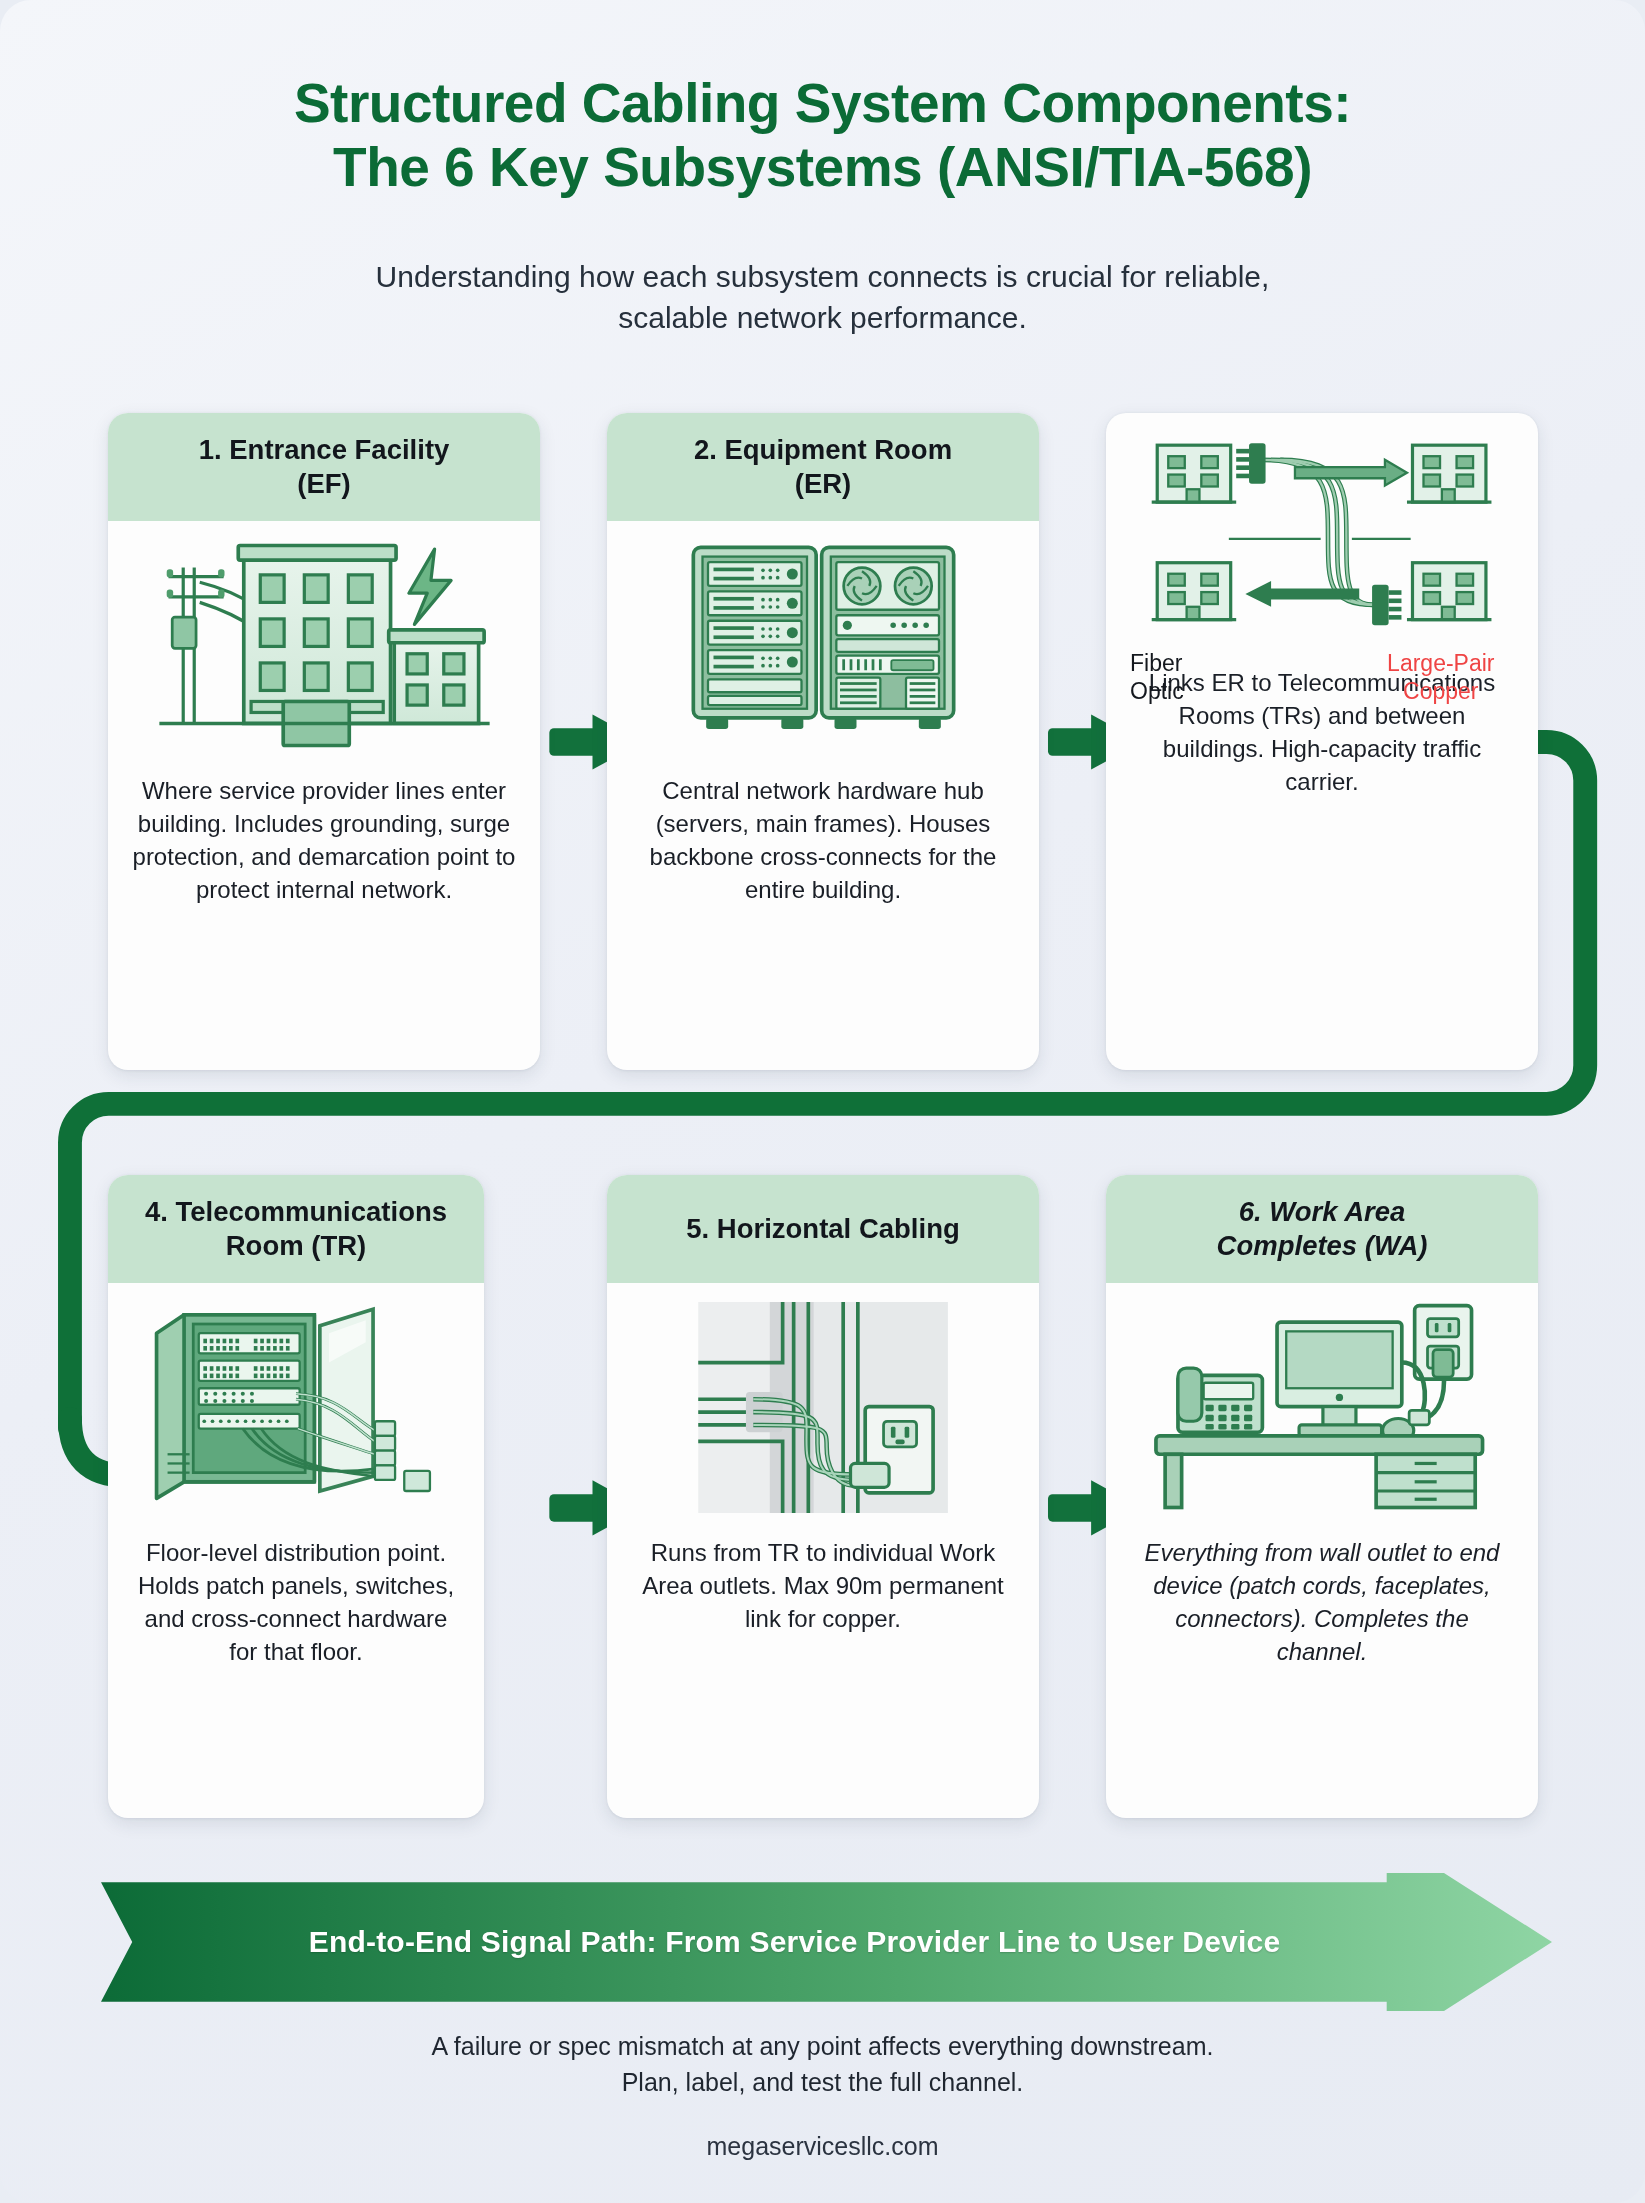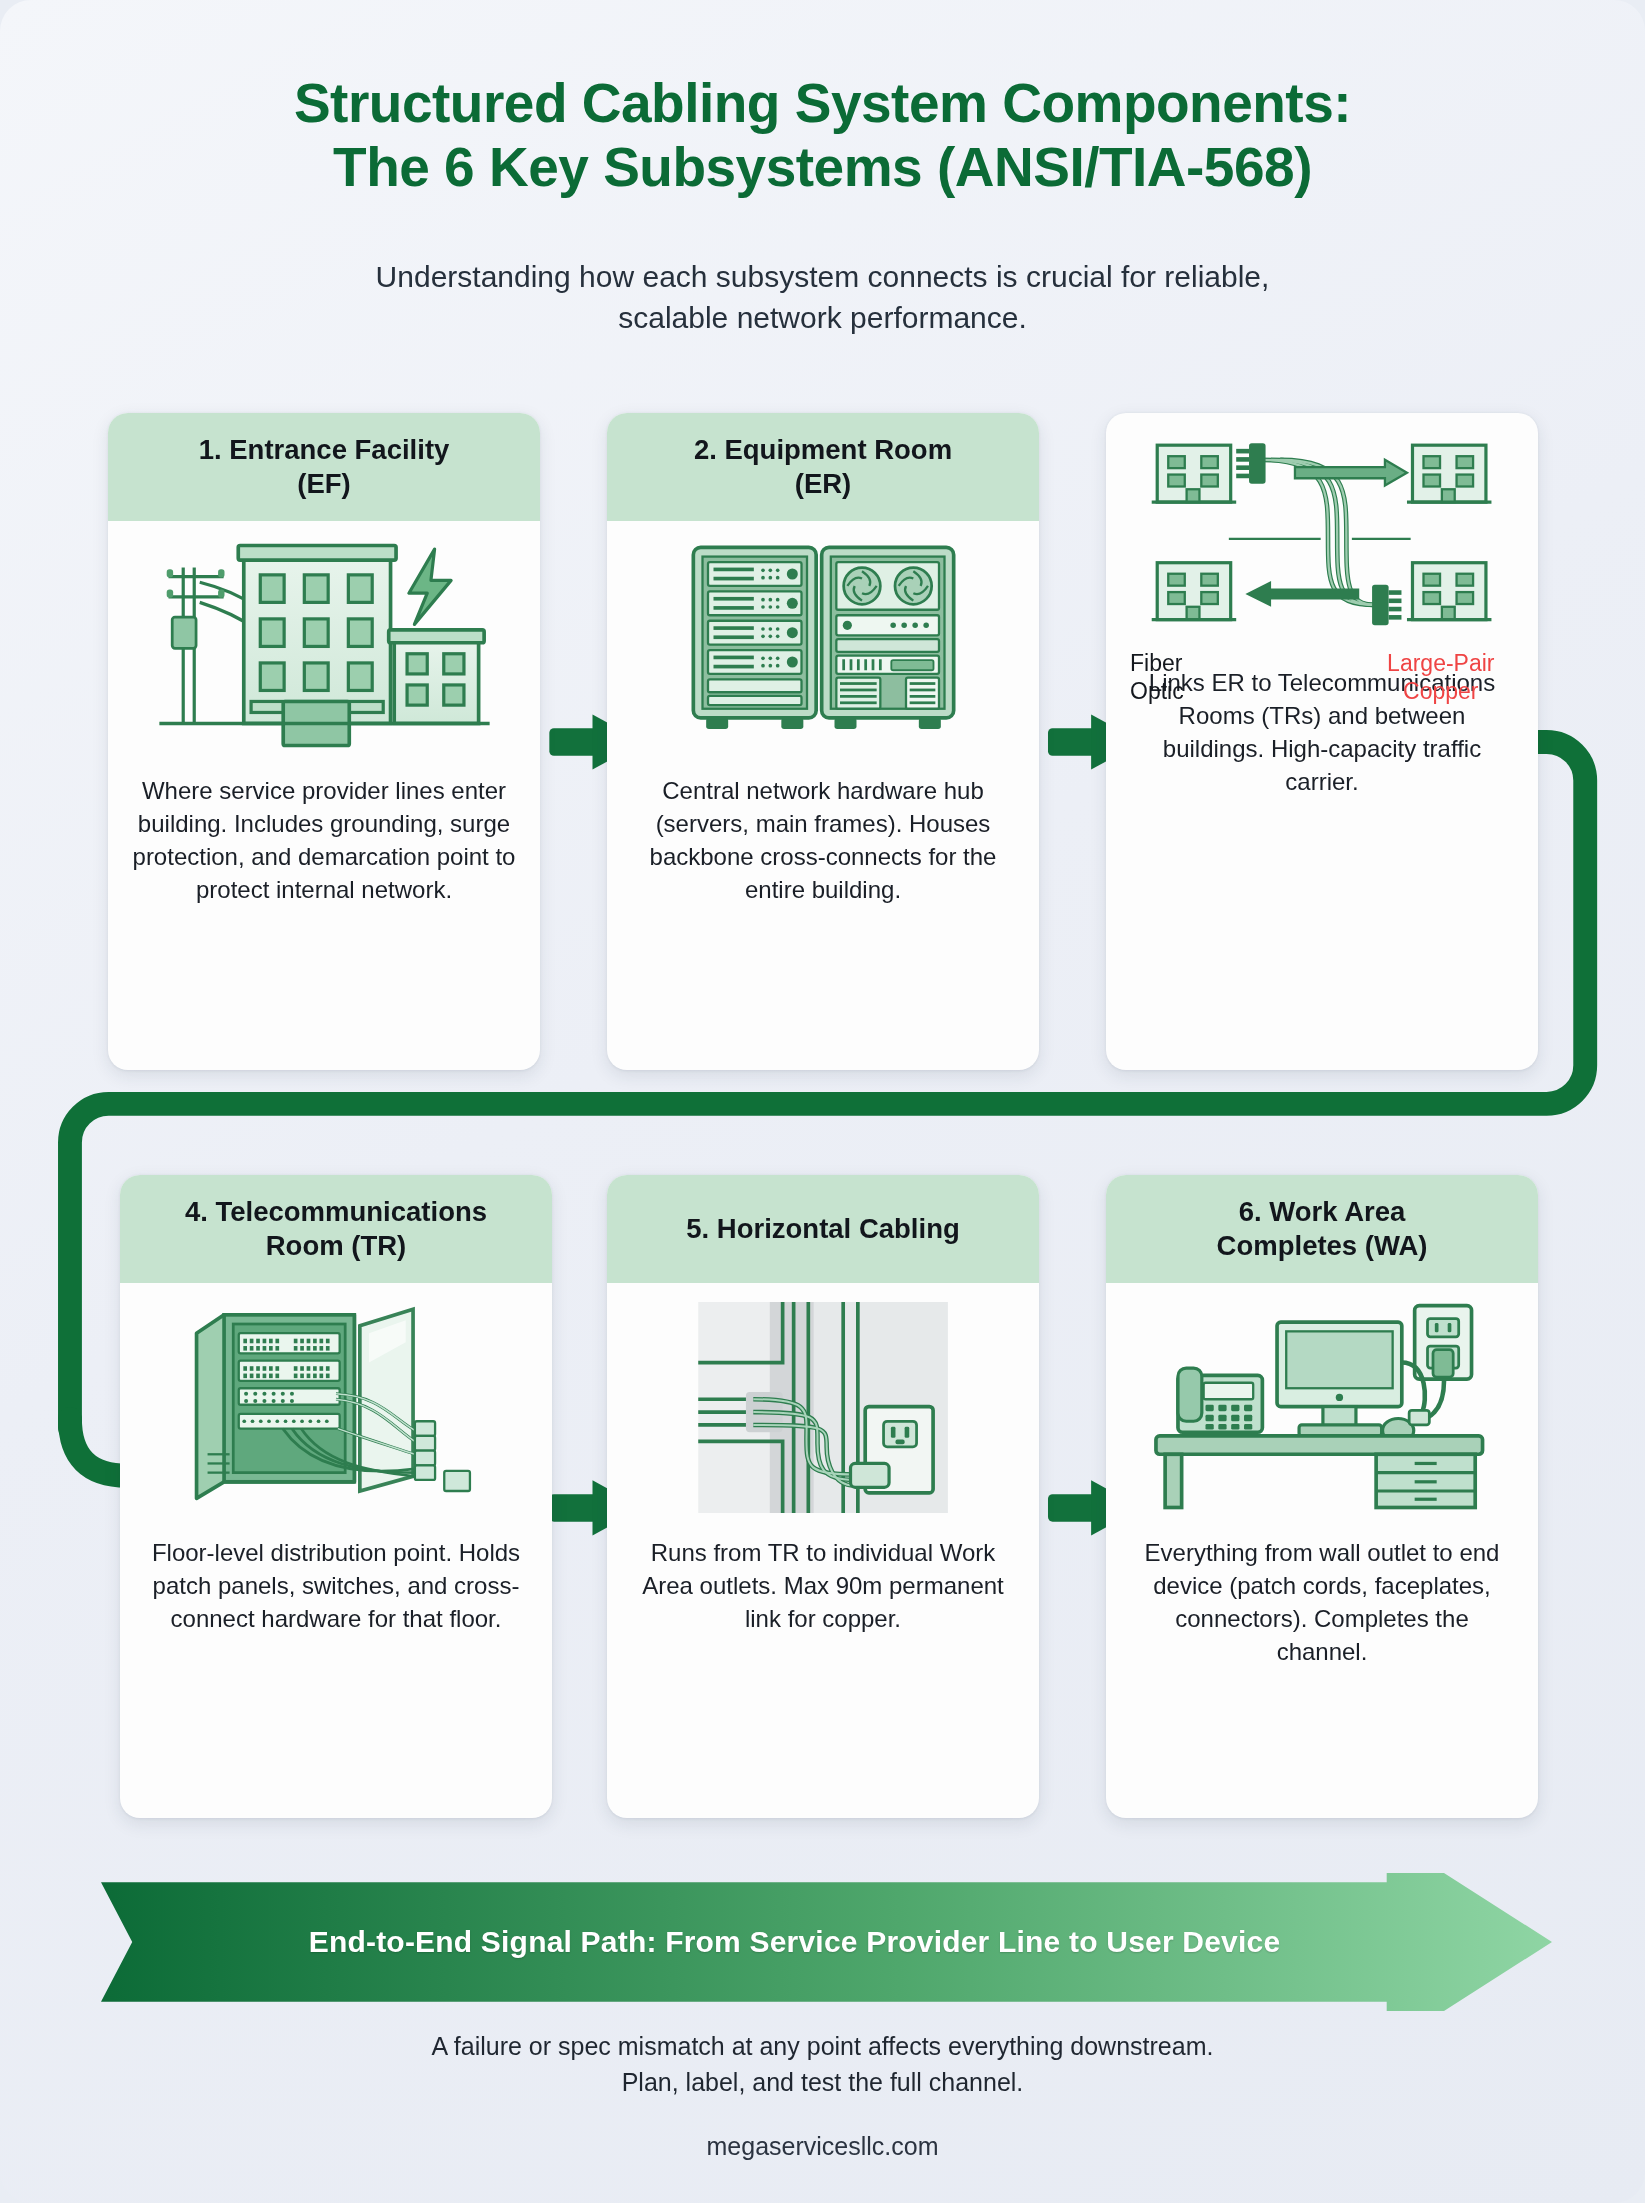--- a/index.html
+++ b/index.html
@@ -65,23 +65,23 @@
     text-align:center;
     font-size:24px;line-height:1.37;color:#1a1f27;
     box-sizing:border-box;
   }
 
   
   #card1{left:108px;  top:413px; width:432px; height:275px;}
   #card2{left:607px;  top:413px; width:432px; height:275px;}
   #card3{left:1106px; top:413px; width:432px; height:275px;}
   
-  #card4{left:108px;  top:1175px;width:432px; height:275px;margin-left:12px;}
+  #card4{left:108px;  top:1175px;width:376px; height:275px;}
   #card5{left:607px;  top:1175px;width:432px; height:275px;}
-  #card6{left:1106px; top:1175px;width:432px; height:275px;}
+  #card6{left:1106px; top:1175px;width:432px; height:275px;font-style:italic;}
 
   #card1,#card2,#card3{height:657px;}
   #card4,#card5,#card6{height:643px;}
 
   
   .conn{position:absolute;pointer-events:none;}
 
   
   .banner-wrap{position:absolute;left:101px;top:1873px;width:1451px;height:138px;}
   .banner-text{

